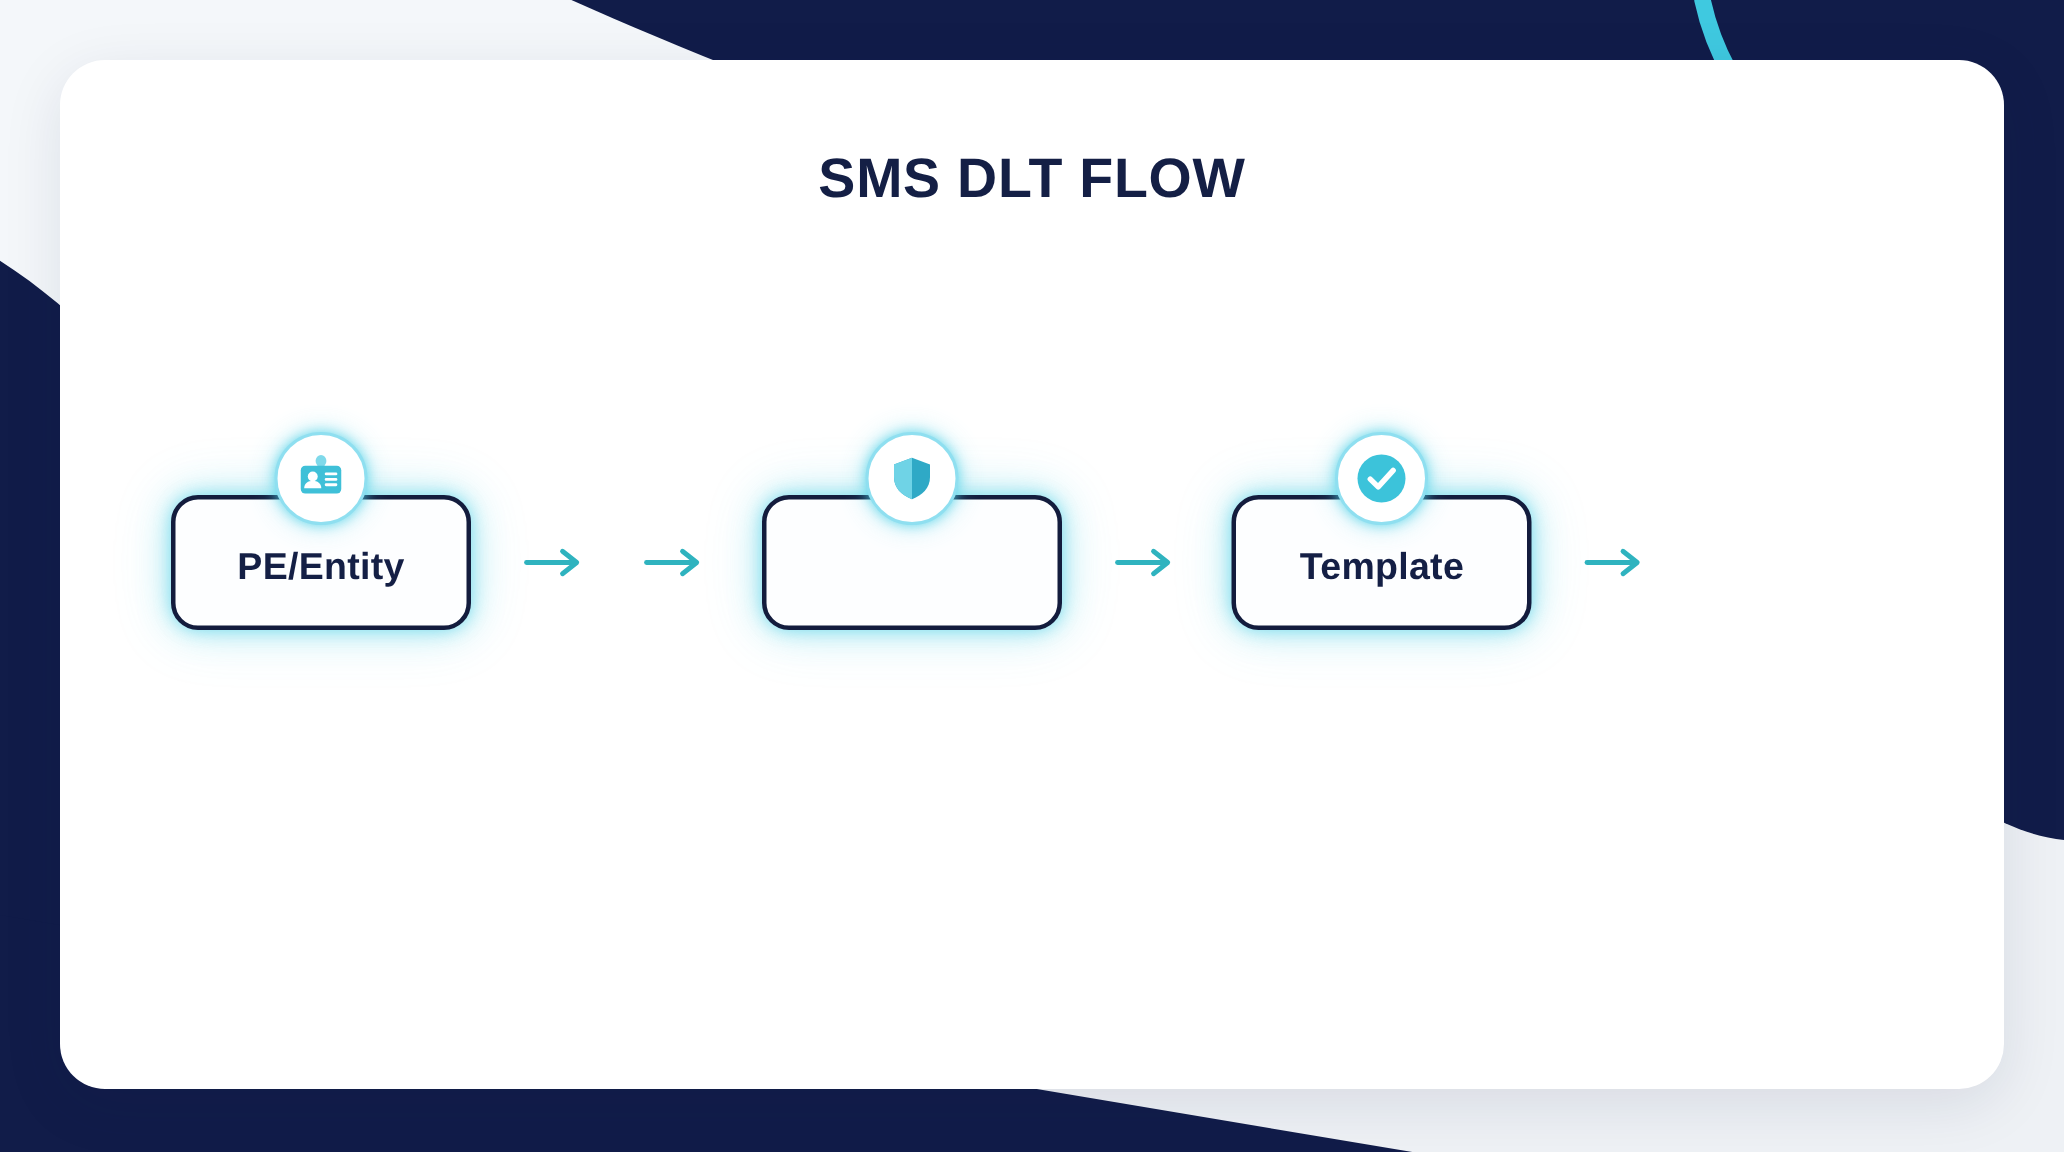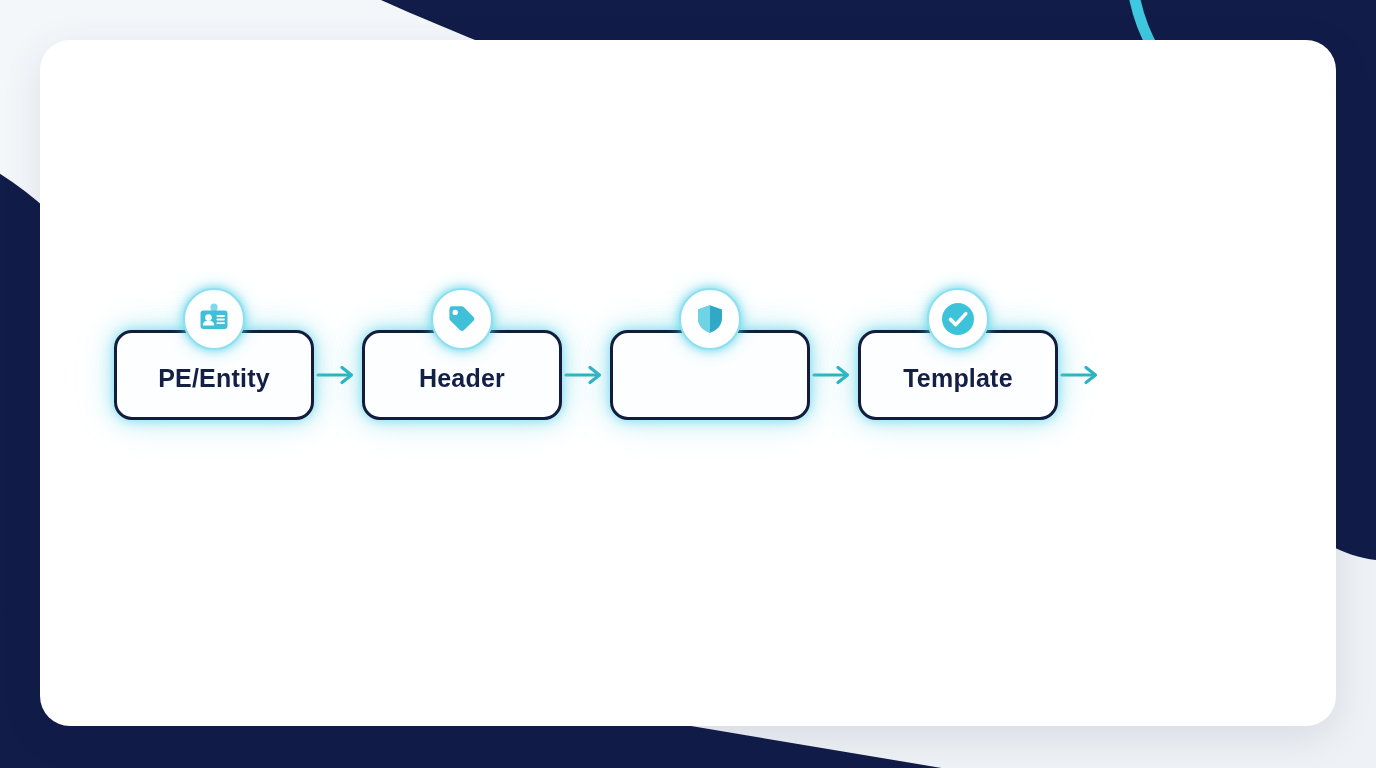--- a/index.html
+++ b/index.html
@@ -148,20 +148,21 @@
 
     <path d="M 1160 -40 L 1376 -40 L 1376 560 C 1330 555 1280 520 1250 460 C 1200 360 1170 230 1160 100 Z" fill="#111c49"></path>
 
     <path d="M -60 140 C 20 180 90 230 120 320 C 160 440 150 580 120 690 C 105 740 90 765 80 808 L -60 808 Z" fill="#111c49"></path>
     <path d="M -60 600 L 1180 808 L -60 808 Z" fill="#111c49"></path>
     <path d="M 1050 808 L 1376 700 L 1376 808 Z" fill="#eef1f5"></path>
   </svg>
 
   <div class="card">
 
+    <div class="card-title">SMS DLT FLOW</div>
 
     <div class="flow">
 
       <div class="node">
         <div class="node-icon">
           <svg width="34" height="34" viewBox="0 0 34 34" aria-hidden="true">
             <ellipse cx="17" cy="5.4" rx="3.6" ry="4" fill="#7fd9ea"></ellipse>
             <rect x="3.5" y="8.5" width="27" height="18.5" rx="3" fill="#3fc0d8"></rect>
             <circle cx="11.5" cy="15.6" r="3.3" fill="#ffffff"></circle>
             <path d="M5.8 23.5c0-3.2 2.6-5 5.7-5s5.7 1.8 5.7 5z" fill="#ffffff"></path>
@@ -173,30 +174,20 @@
         <span class="node-label">PE/Entity</span>
       </div>
 
       <div class="arrow">
         <svg width="44" height="22" viewBox="0 0 44 22" aria-hidden="true">
           <path d="M2 11 H34" stroke="#2fb3bf" stroke-width="3.2" stroke-linecap="round" fill="none"></path>
           <path d="M26 3.5 L35.5 11 L26 18.5" stroke="#2fb3bf" stroke-width="3.2" stroke-linecap="round" stroke-linejoin="round" fill="none"></path>
         </svg>
       </div>
 
-      <div class="node">
-        <div class="node-icon">
-          <svg width="32" height="32" viewBox="0 0 32 32" aria-hidden="true">
-            <path d="M4.5 3.2 h12.1 a3 3 0 0 1 2.1 0.9 l9.6 9.6 a3 3 0 0 1 0 4.2 l-9.2 9.2
-                     a3 3 0 0 1 -4.2 0 l-9.6 -9.6 a3 3 0 0 1 -0.9 -2.1 V6.2 a3 3 0 0 1 3 -3 z" fill="#3fc0d8" transform="translate(-1,0)"></path>
-            <circle cx="9.2" cy="9.4" r="2.7" fill="#ffffff"></circle>
-          </svg>
-        </div>
-        <span class="node-label">Header</span>
-      </div>
 
       <div class="arrow">
         <svg width="44" height="22" viewBox="0 0 44 22" aria-hidden="true">
           <path d="M2 11 H34" stroke="#2fb3bf" stroke-width="3.2" stroke-linecap="round" fill="none"></path>
           <path d="M26 3.5 L35.5 11 L26 18.5" stroke="#2fb3bf" stroke-width="3.2" stroke-linecap="round" stroke-linejoin="round" fill="none"></path>
         </svg>
       </div>
 
       <div class="node">
         <div class="node-icon">

